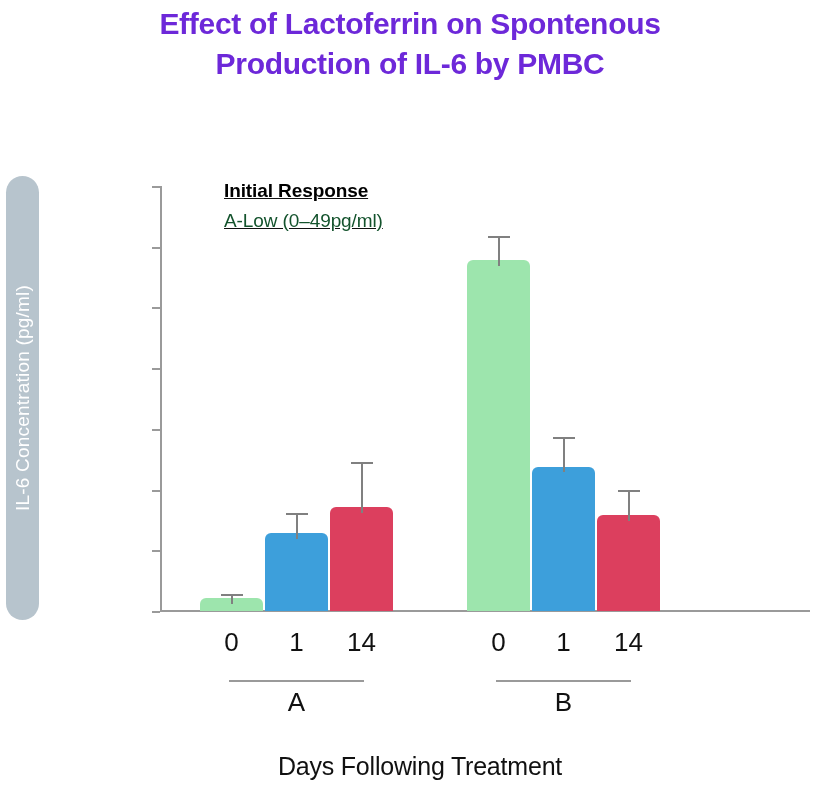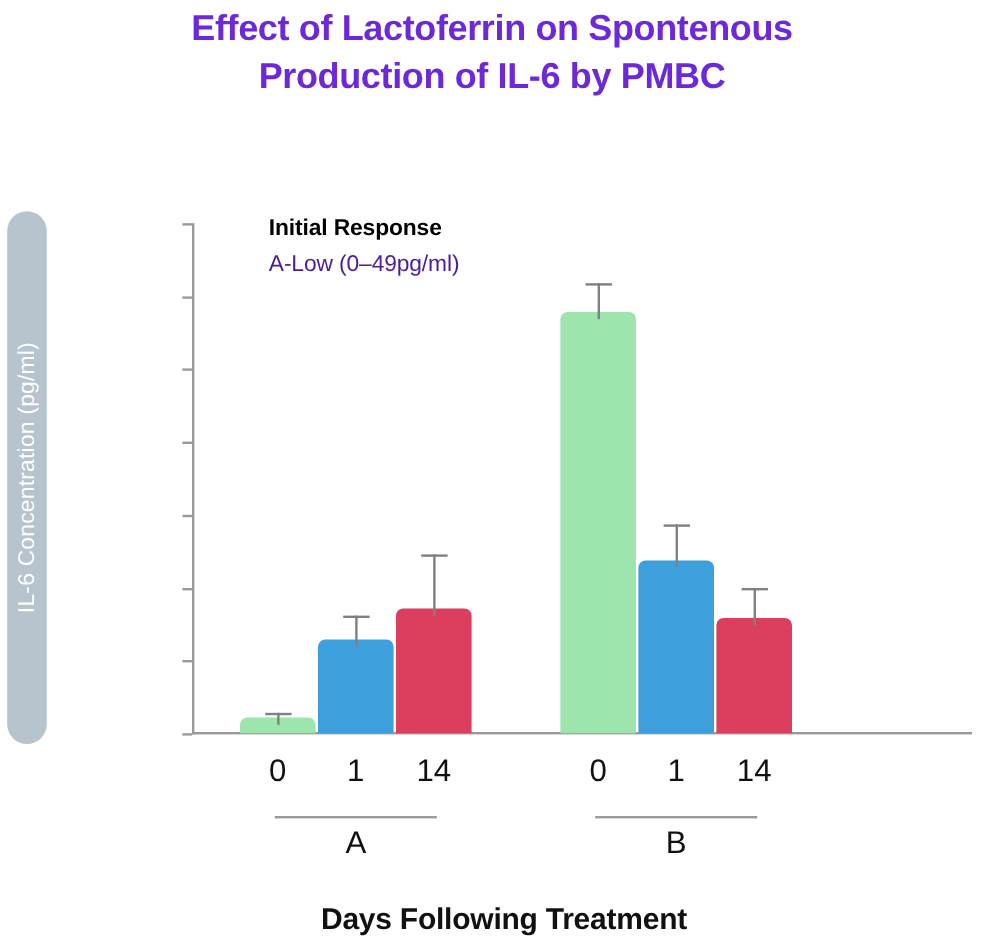--- a/index.html
+++ b/index.html
@@ -102,31 +102,32 @@
     height: 2px;
     width: 22px;
     background: #808080;
   }
   
   .legend {
     position: absolute;
     left: 224px;
     top: 180px;
     width: 300px;
+    text-decoration: underline;
   }
   .legend-title {
     font-size: 19px;
     font-weight: bold;
     color: #000000;
     margin-bottom: 6px;
     letter-spacing: -0.1px;
   }
   .legend-line {
     font-size: 19px;
-    color: #4c1d95;
+    color: #14532d;
     line-height: 1.42;
     letter-spacing: -0.1px;
   }
   
   .xtick-label {
     position: absolute;
     top: 627px;
     width: 70px;
     text-align: center;
     font-size: 26px;
@@ -148,21 +149,20 @@
   }
   .xaxis-title {
     position: absolute;
     left: 110px;
     top: 752px;
     width: 620px;
     text-align: center;
     font-size: 25px;
     color: #111111;
     letter-spacing: -0.2px;
-    font-weight: bold;
   }
 </style>
 </head>
 <body>
 
 <div id="figure">
 
   <div class="chart-title">
     <div>Effect of Lactoferrin on Spontenous</div>
     <div>Production of IL-6 by PMBC</div>

